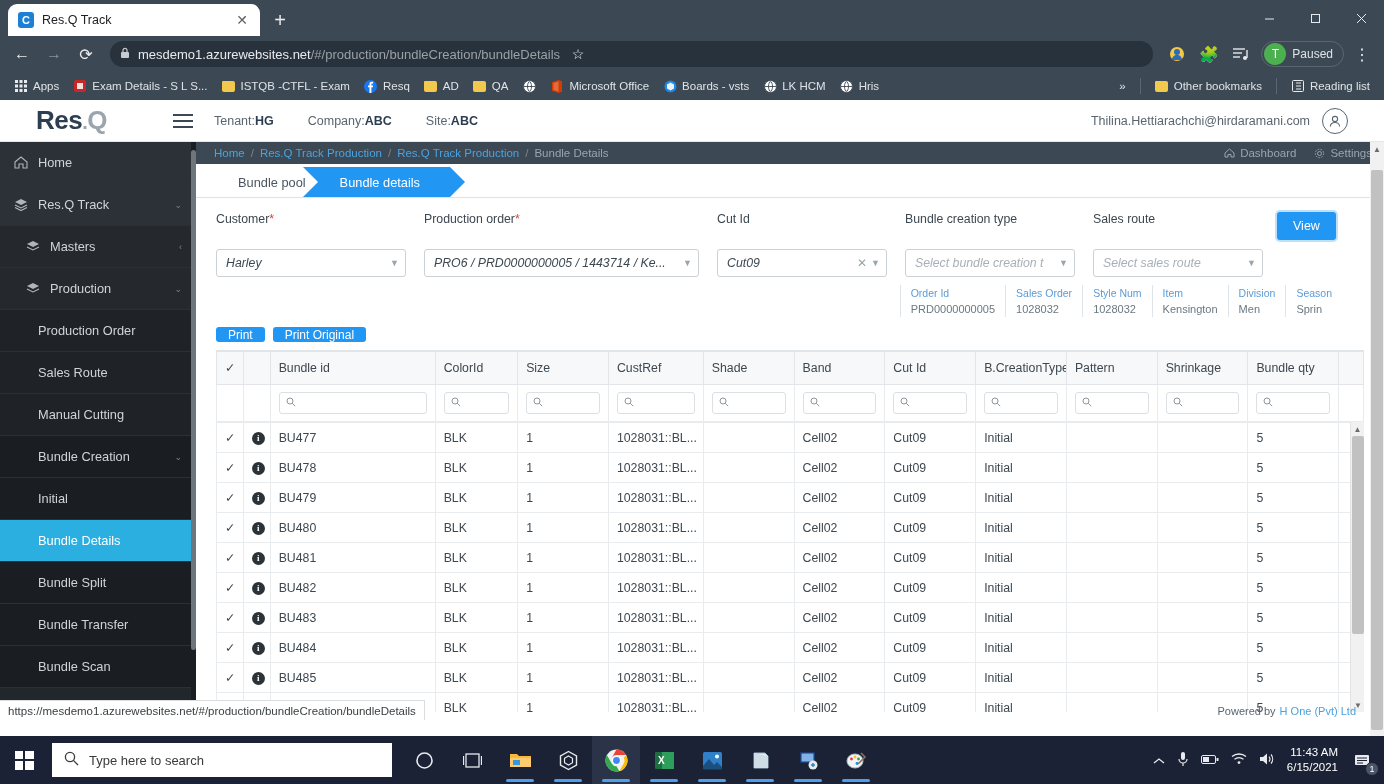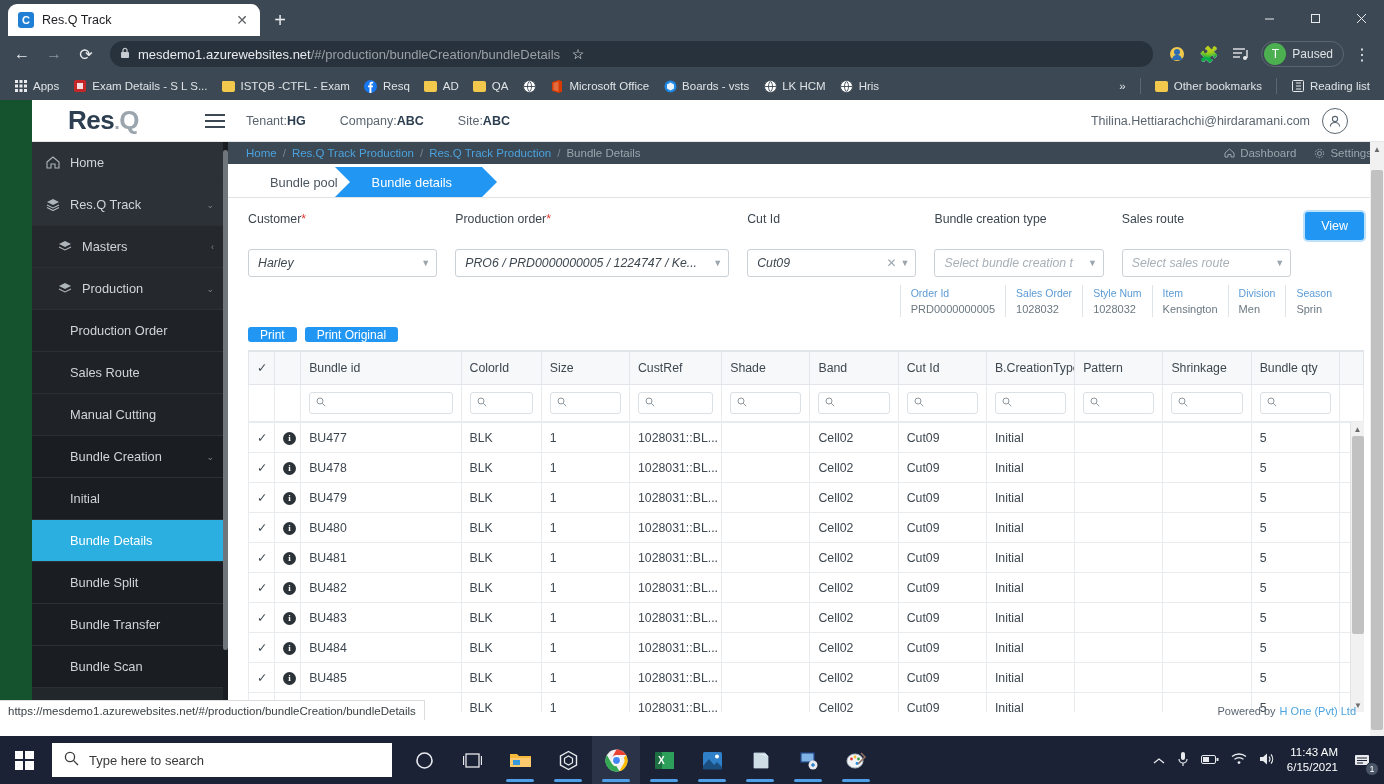--- a/index.html
+++ b/index.html
@@ -82,21 +82,21 @@
   .bm { display: flex; align-items: center; gap: 5px; padding: 3px 6px;
     border-radius: 4px; white-space: nowrap; }
   .bm-ico { width: 14px; height: 14px; flex: 0 0 auto; display:flex;
     align-items:center; justify-content:center; font-size: 11px; }
   .folder-ico { width: 13px; height: 11px; background: #f2c94c; border-radius: 1px 2px 2px 2px; }
   .bm-spacer { flex: 1; }
   .bm-sep { width: 1px; height: 16px; background: #5c6670; margin: 0 6px; }
 
   
   .page { position: relative; height: 620px; background: #14532d; display: flex;
-          flex-direction: column; padding-left: 32px; }
+          flex-direction: column; }
 
   .app-header {
     height: 42px; background: #fff; display: flex; align-items: center;
     border-bottom: 1px solid #e6e6e6; flex: 0 0 auto;
   }
   .logo { width: 160px; padding-left: 36px; font-size: 26px; font-weight: bold;
           color: #2c3e50; letter-spacing: -0.5px; }
   .logo .q { color: #9aa5ad; }
   .logo .dot { color: #9aa5ad; font-size: 20px; }
   .hamburger { width: 46px; display:flex; flex-direction: column; gap: 4px;
@@ -618,21 +618,21 @@
             <div class="fld" style="width:190px;">
               <span class="fld-label"><span>Customer</span><span class="req">*</span></span>
               <div class="select">
                 <span class="val">Harley</span>
                 <span class="caret">▼</span>
               </div>
             </div>
             <div class="fld" style="width:275px;margin-left:18px;">
               <span class="fld-label"><span>Production order</span><span class="req">*</span></span>
               <div class="select">
-                <span class="val">PRO6 / PRD0000000005 / 1224747 / Ke...</span>
+                <span class="val">PRO6 / PRD0000000005 / 1443714 / Ke...</span>
                 <span class="caret">▼</span>
               </div>
             </div>
             <div class="fld" style="width:170px;margin-left:18px;">
               <span class="fld-label">Cut Id</span>
               <div class="select">
                 <span class="val">Cut09</span>
                 <span class="clearx">✕</span>
                 <span class="caret">▼</span>
               </div>

